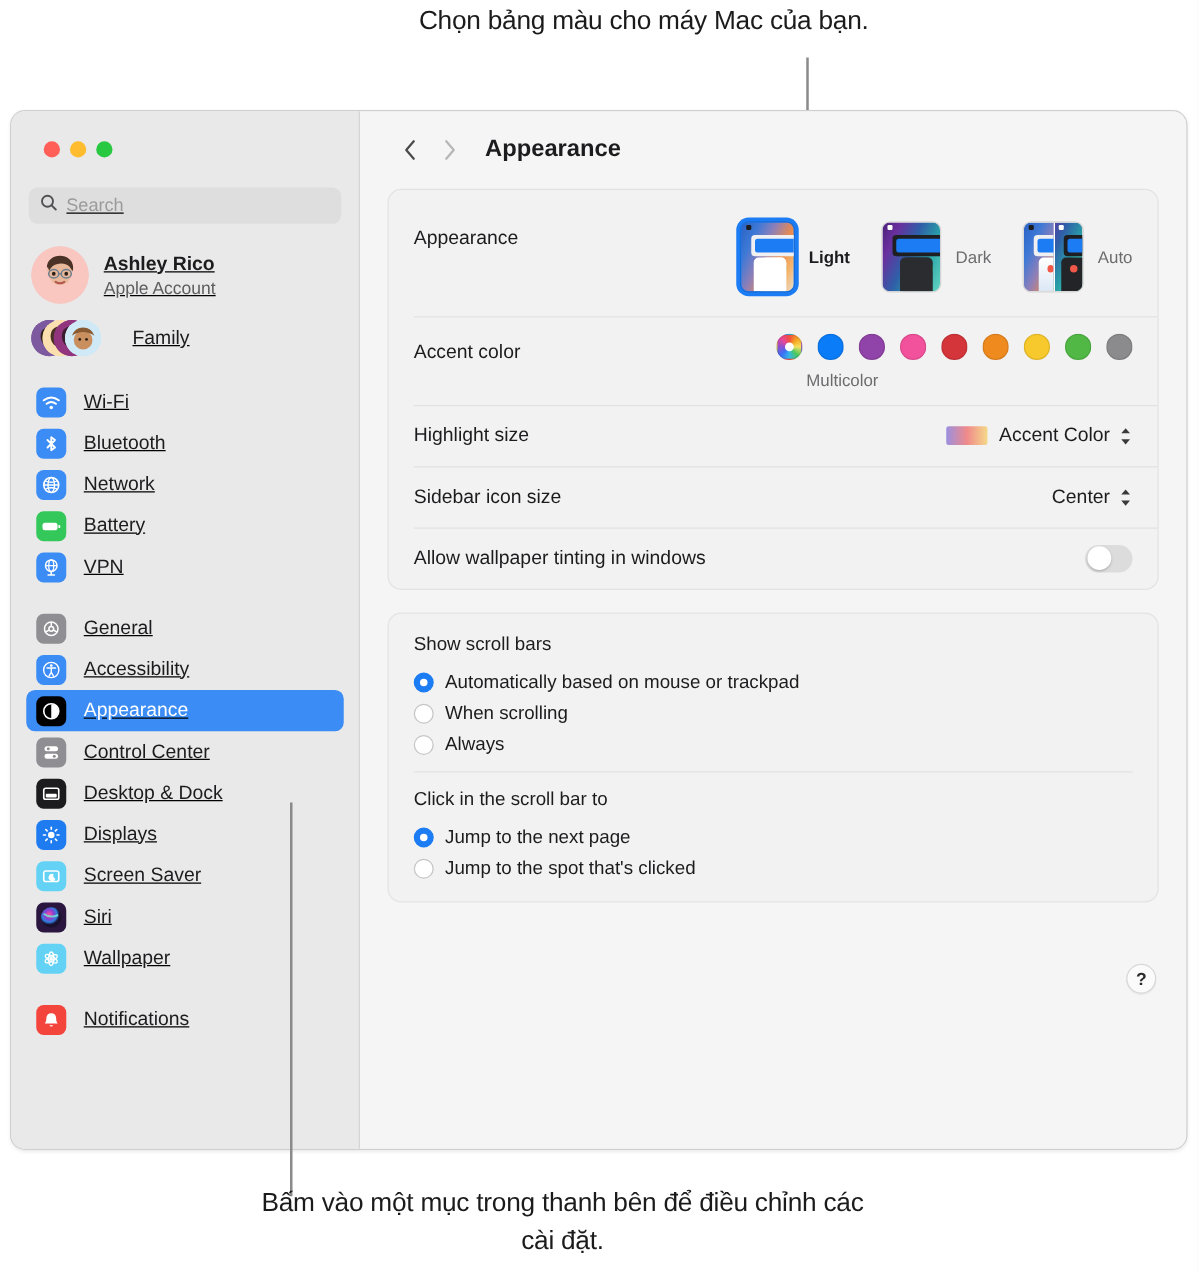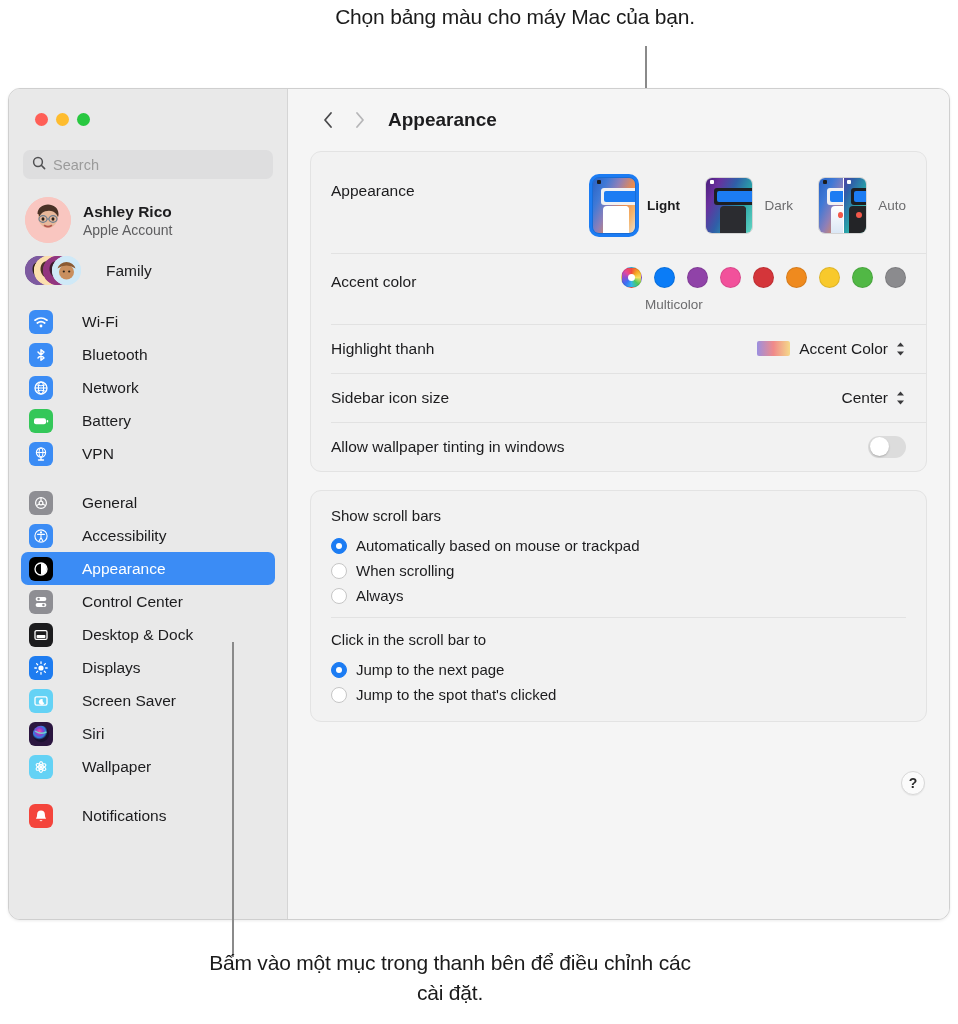--- a/index.html
+++ b/index.html
@@ -46,20 +46,21 @@
 
   
   .sidebar {
     width: 279px;
     background: #e9e9e9;
     border-right: 1px solid #d5d5d5;
     padding: 0 12px;
     display: flex;
     flex-direction: column;
     flex: none;
+    text-decoration: underline;
   }
   .traffic-lights { display: flex; gap: 8px; padding: 24px 0 0 14px; }
   .tl { width: 13px; height: 13px; border-radius: 50%; }
   .tl.red { background: #ff5f57; }
   .tl.yellow { background: #febc2e; }
   .tl.green { background: #28c840; }
 
   .search-wrap {
     margin: 24px 2px 0 2px;
     height: 29px;
@@ -90,21 +91,21 @@
   .account-sub { font-size: 14px; color: #5d5d5f; line-height: 18px; }
 
   .family-row { display: flex; align-items: center; gap: 24px; margin: 6px 0 0 4px; padding: 3px 0; }
   .family-avatars { width: 57px; height: 30px; position: relative; flex: none; }
   .fa { position: absolute; width: 29px; height: 29px; border-radius: 50%; top: 0; }
   .family-label { font-size: 15.5px; color: #1c1c1e; }
 
   .nav-group { margin-top: 16px; }
   .nav-group.gap { margin-top: 16px; }
   .nav-item {
-    display: flex; align-items: center; gap: 29px;
+    display: flex; align-items: center; gap: 14px;
     height: 33px; padding: 0 8px; border-radius: 7px;
     font-size: 15.5px; color: #1c1c1e; cursor: default;
   }
   .nav-item.selected { background: #3b8cf5; color: #ffffff; }
   .nav-icon {
     width: 24px; height: 24px; border-radius: 6px; flex: none;
     display: flex; align-items: center; justify-content: center;
   }
   .nav-icon svg { display: block; }
 
@@ -591,21 +592,21 @@
             <div class="swatch" style="background:#ef8a1e"></div>
             <div class="swatch" style="background:#f8c92c"></div>
             <div class="swatch" style="background:#51b845"></div>
             <div class="swatch" style="background:#8b8b8e"></div>
           </div>
           <div class="accent-caption">Multicolor</div>
         </div>
       </div>
 
       <div class="row">
-        <div class="row-label">Highlight thanh</div>
+        <div class="row-label">Highlight size</div>
         <div class="gradient-swatch"></div>
         <div class="row-value">Accent Color</div>
         <span class="stepper">
           <svg width="11" height="16" viewBox="0 0 11 16">
               <path d="M5.5 1.5L9 5.6H2z" fill="#3a3a3c"></path>
               <path d="M5.5 14.5L9 10.4H2z" fill="#3a3a3c"></path>
             </svg>
         </span>
       </div>
 

